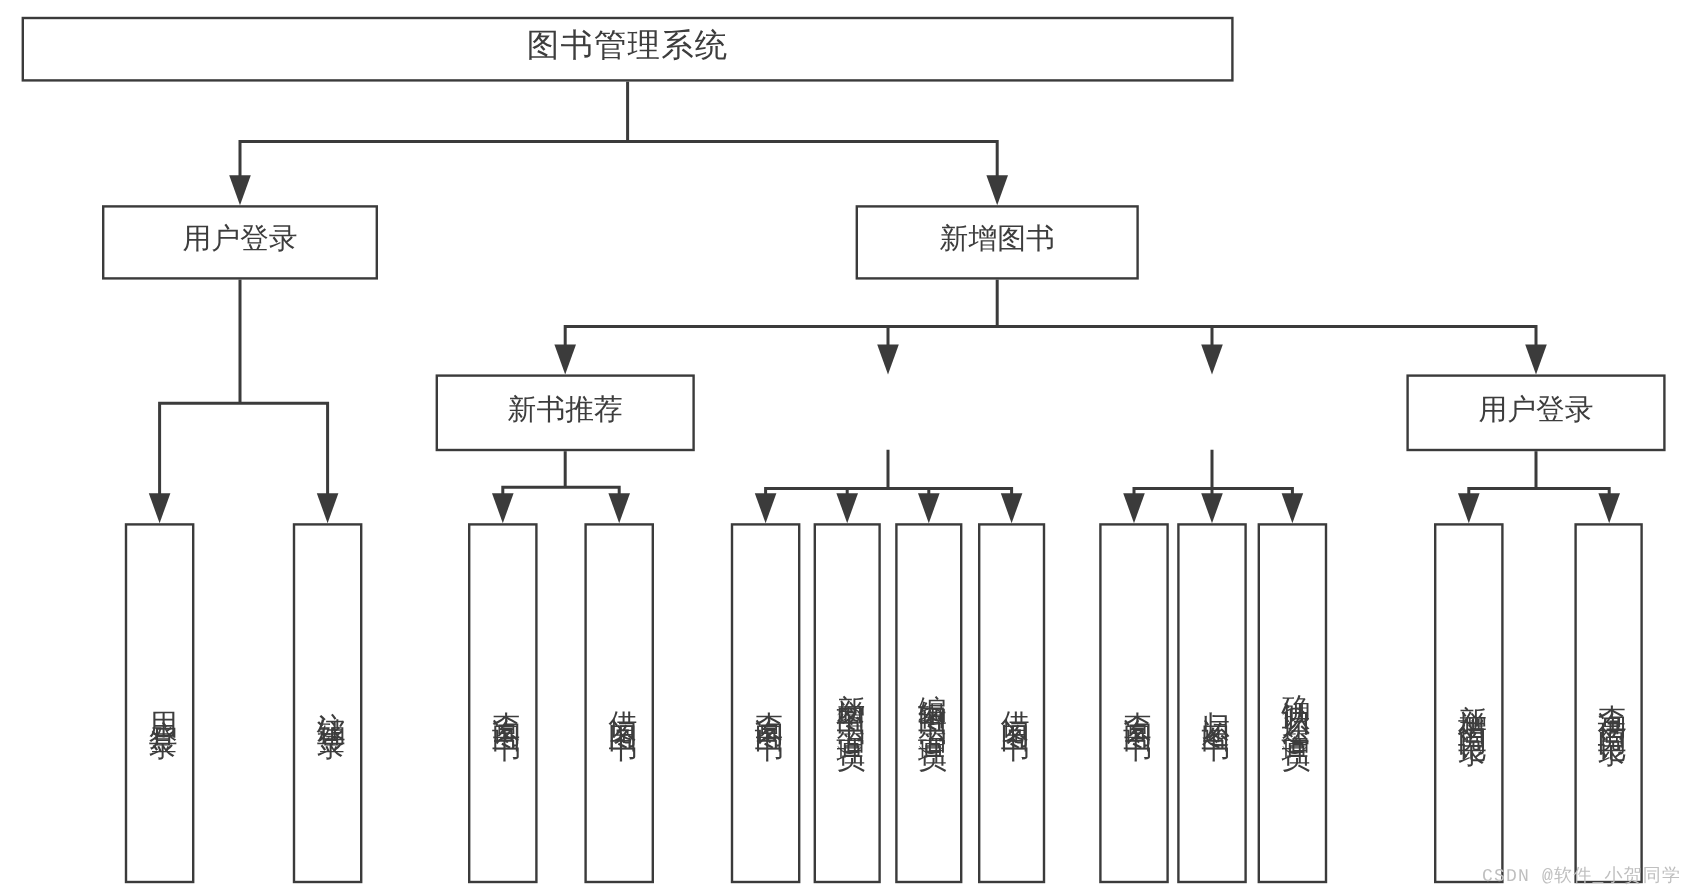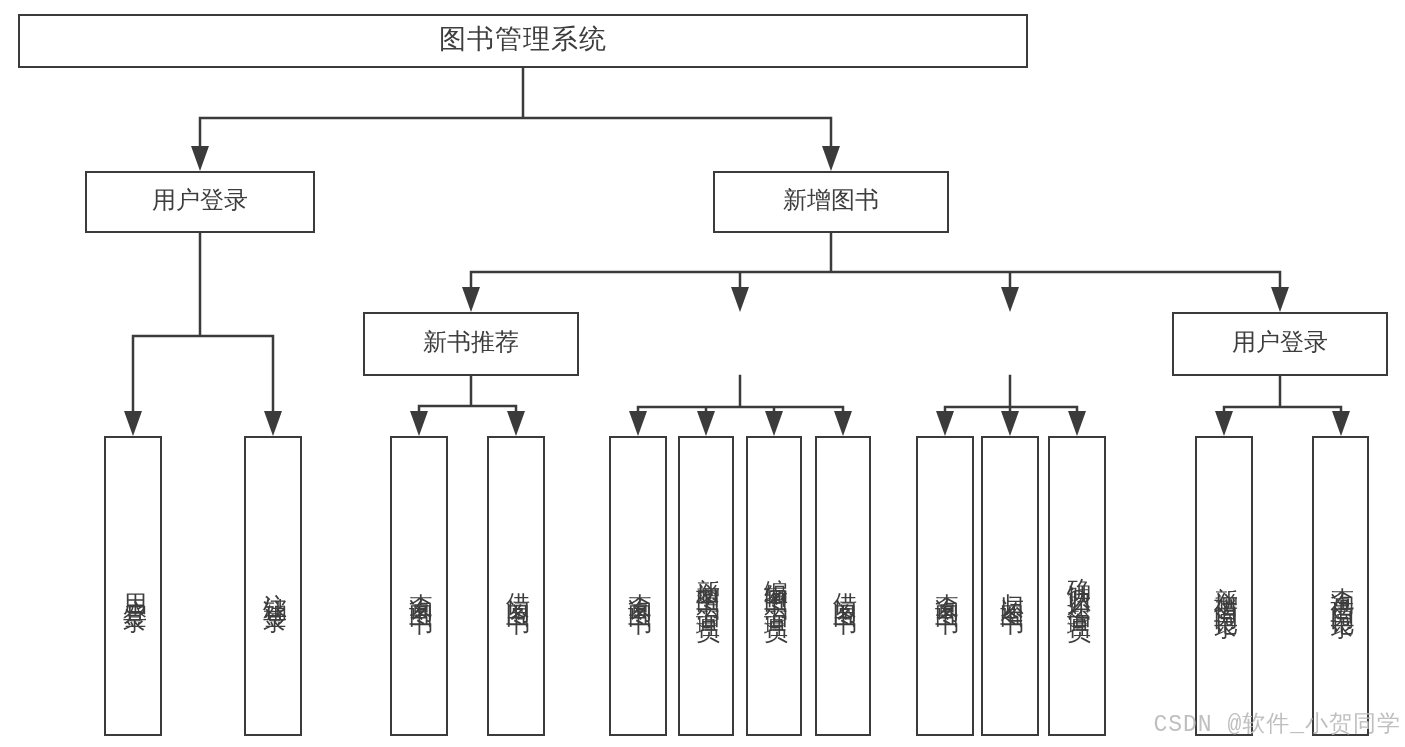--- a/index.html
+++ b/index.html
@@ -34,21 +34,21 @@
   .node.root span{font-size:27px;letter-spacing:1px;}
   .node.v span{
     writing-mode:vertical-rl;
     text-orientation:mixed;
     font-size:24px;line-height:1;letter-spacing:6px;
     white-space:nowrap;
   }
   .watermark{
     position:absolute;
     right:4px;bottom:8px;
-    font-size:23px;letter-spacing:1px;
+    font-size:15px;letter-spacing:1px;
     color:var(--wm);
     z-index:3;
     white-space:nowrap;
   }
 </style>
 </head>
 <body>
 
 <div id="canvas">
 

